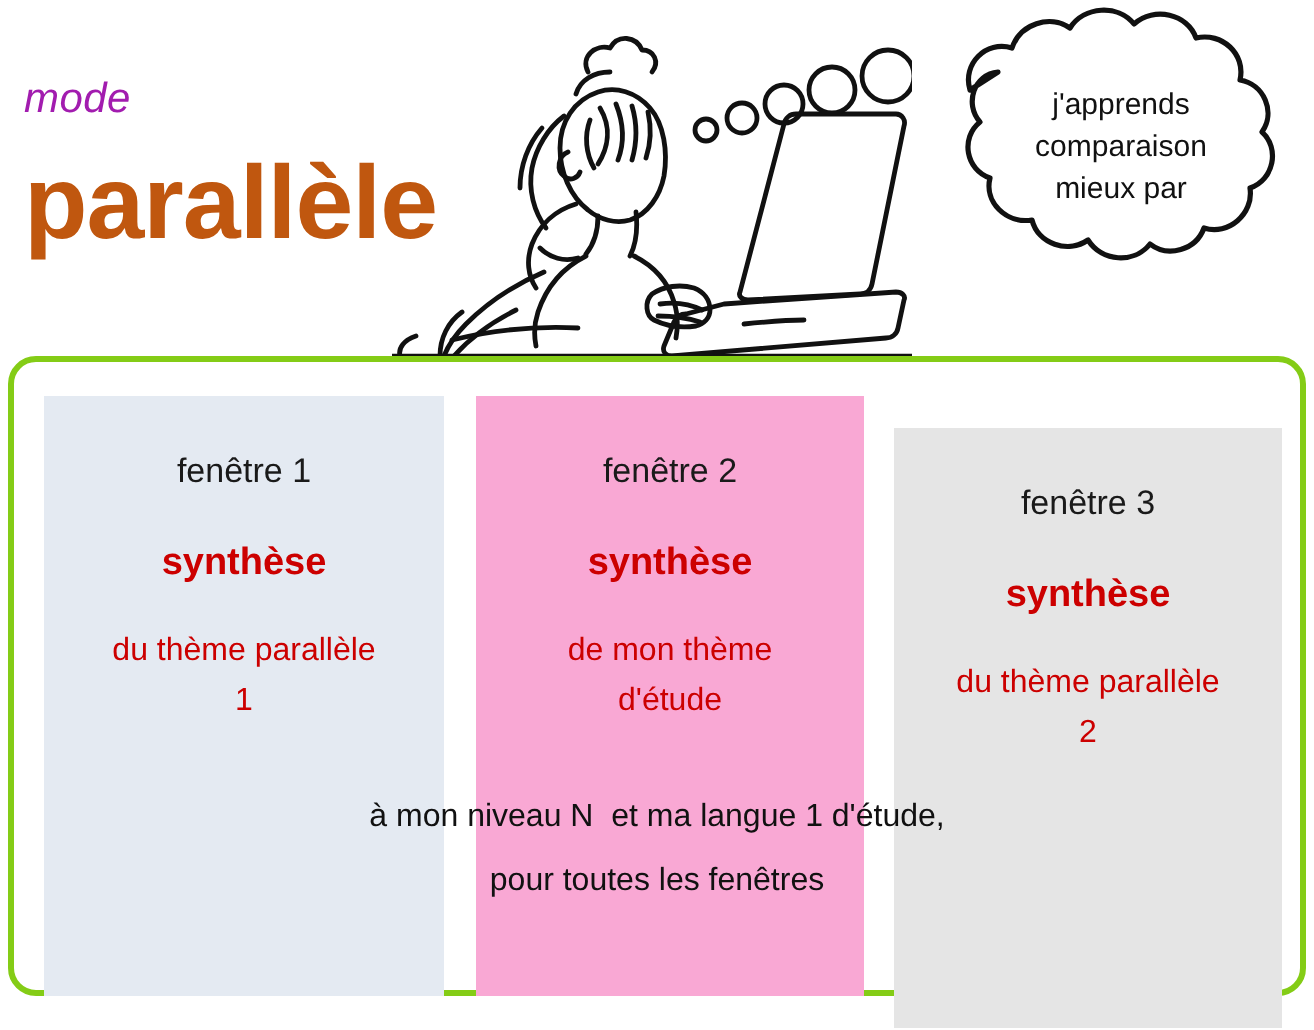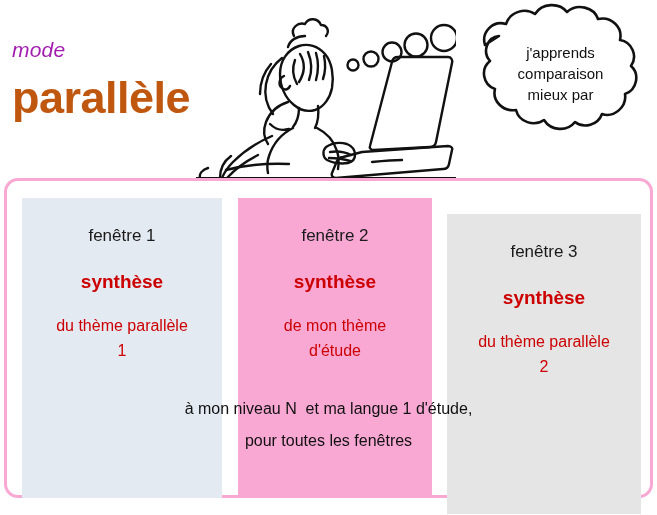--- a/index.html
+++ b/index.html
@@ -31,21 +31,21 @@
     color: #a21caf;
     letter-spacing: 0.2px;
     white-space: nowrap;
     font-style: italic;
   }
 
   #mode-title {
     position: absolute;
     left: 12px;
     top: 72px;
-    font-size: 45px;
+    font-size: 52px;
     font-weight: bold;
     color: #c0570f;
     letter-spacing: -0.5px;
     white-space: nowrap;
   }
 
   
   #illustration {
     position: absolute;
     left: 196px;
@@ -85,21 +85,21 @@
     white-space: nowrap;
   }
 
   
   #main-box {
     position: absolute;
     left: 4px;
     top: 178px;
     width: 649px;
     height: 320px;
-    border: 3px solid #f9a8d4;
+    border: 3px solid #84cc16;
     border-radius: 14px;
     box-sizing: border-box;
     background: #ffffff;
   }
 
   #panels {
     position: absolute;
     left: 0; top: 0;
     width: 100%;
     height: 100%;

